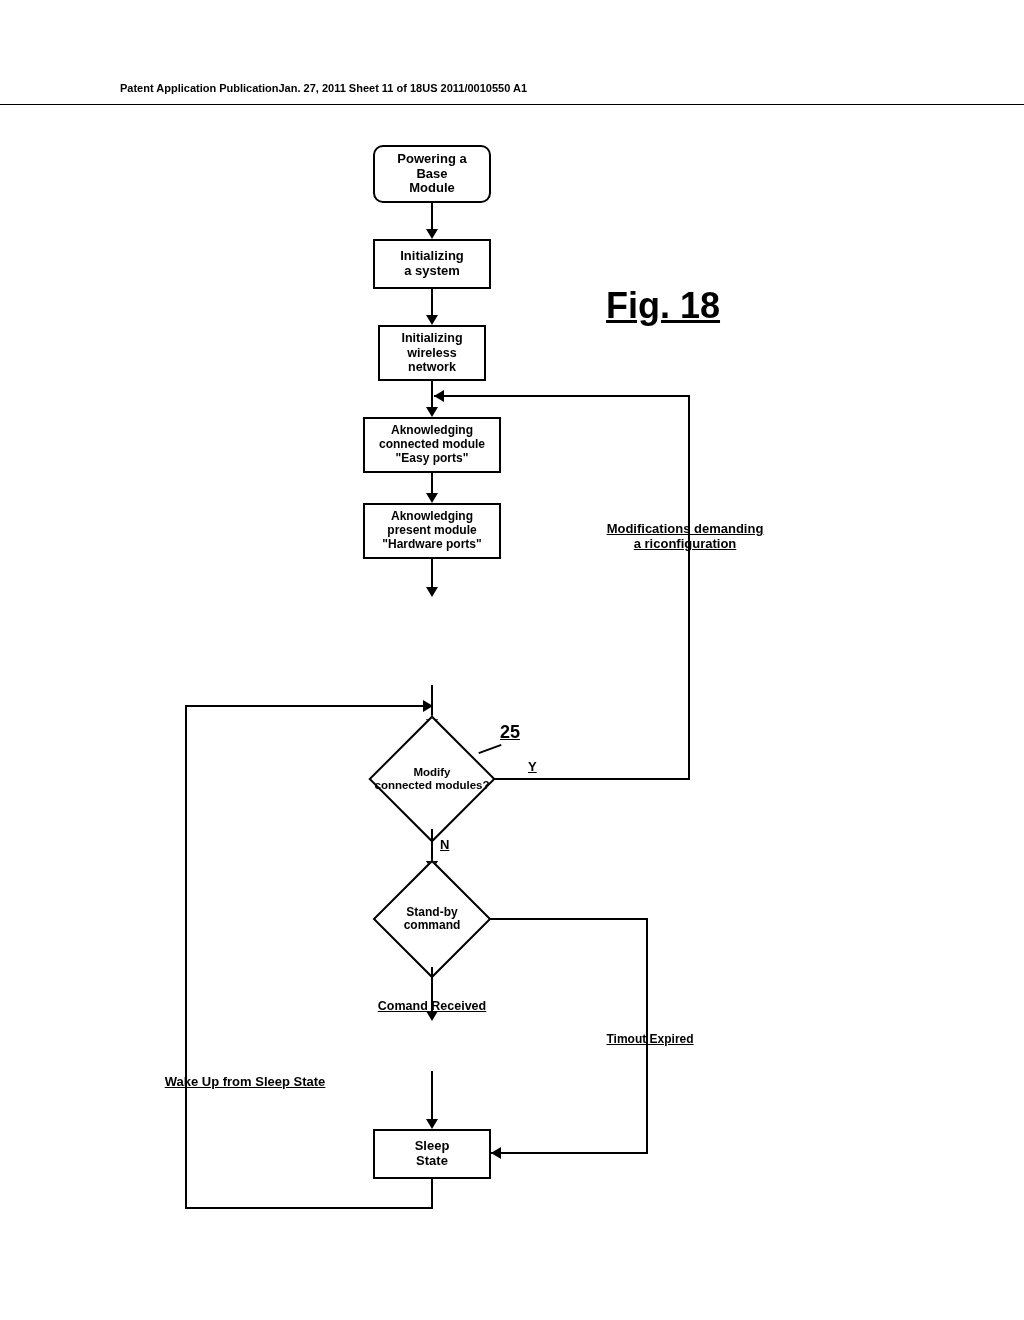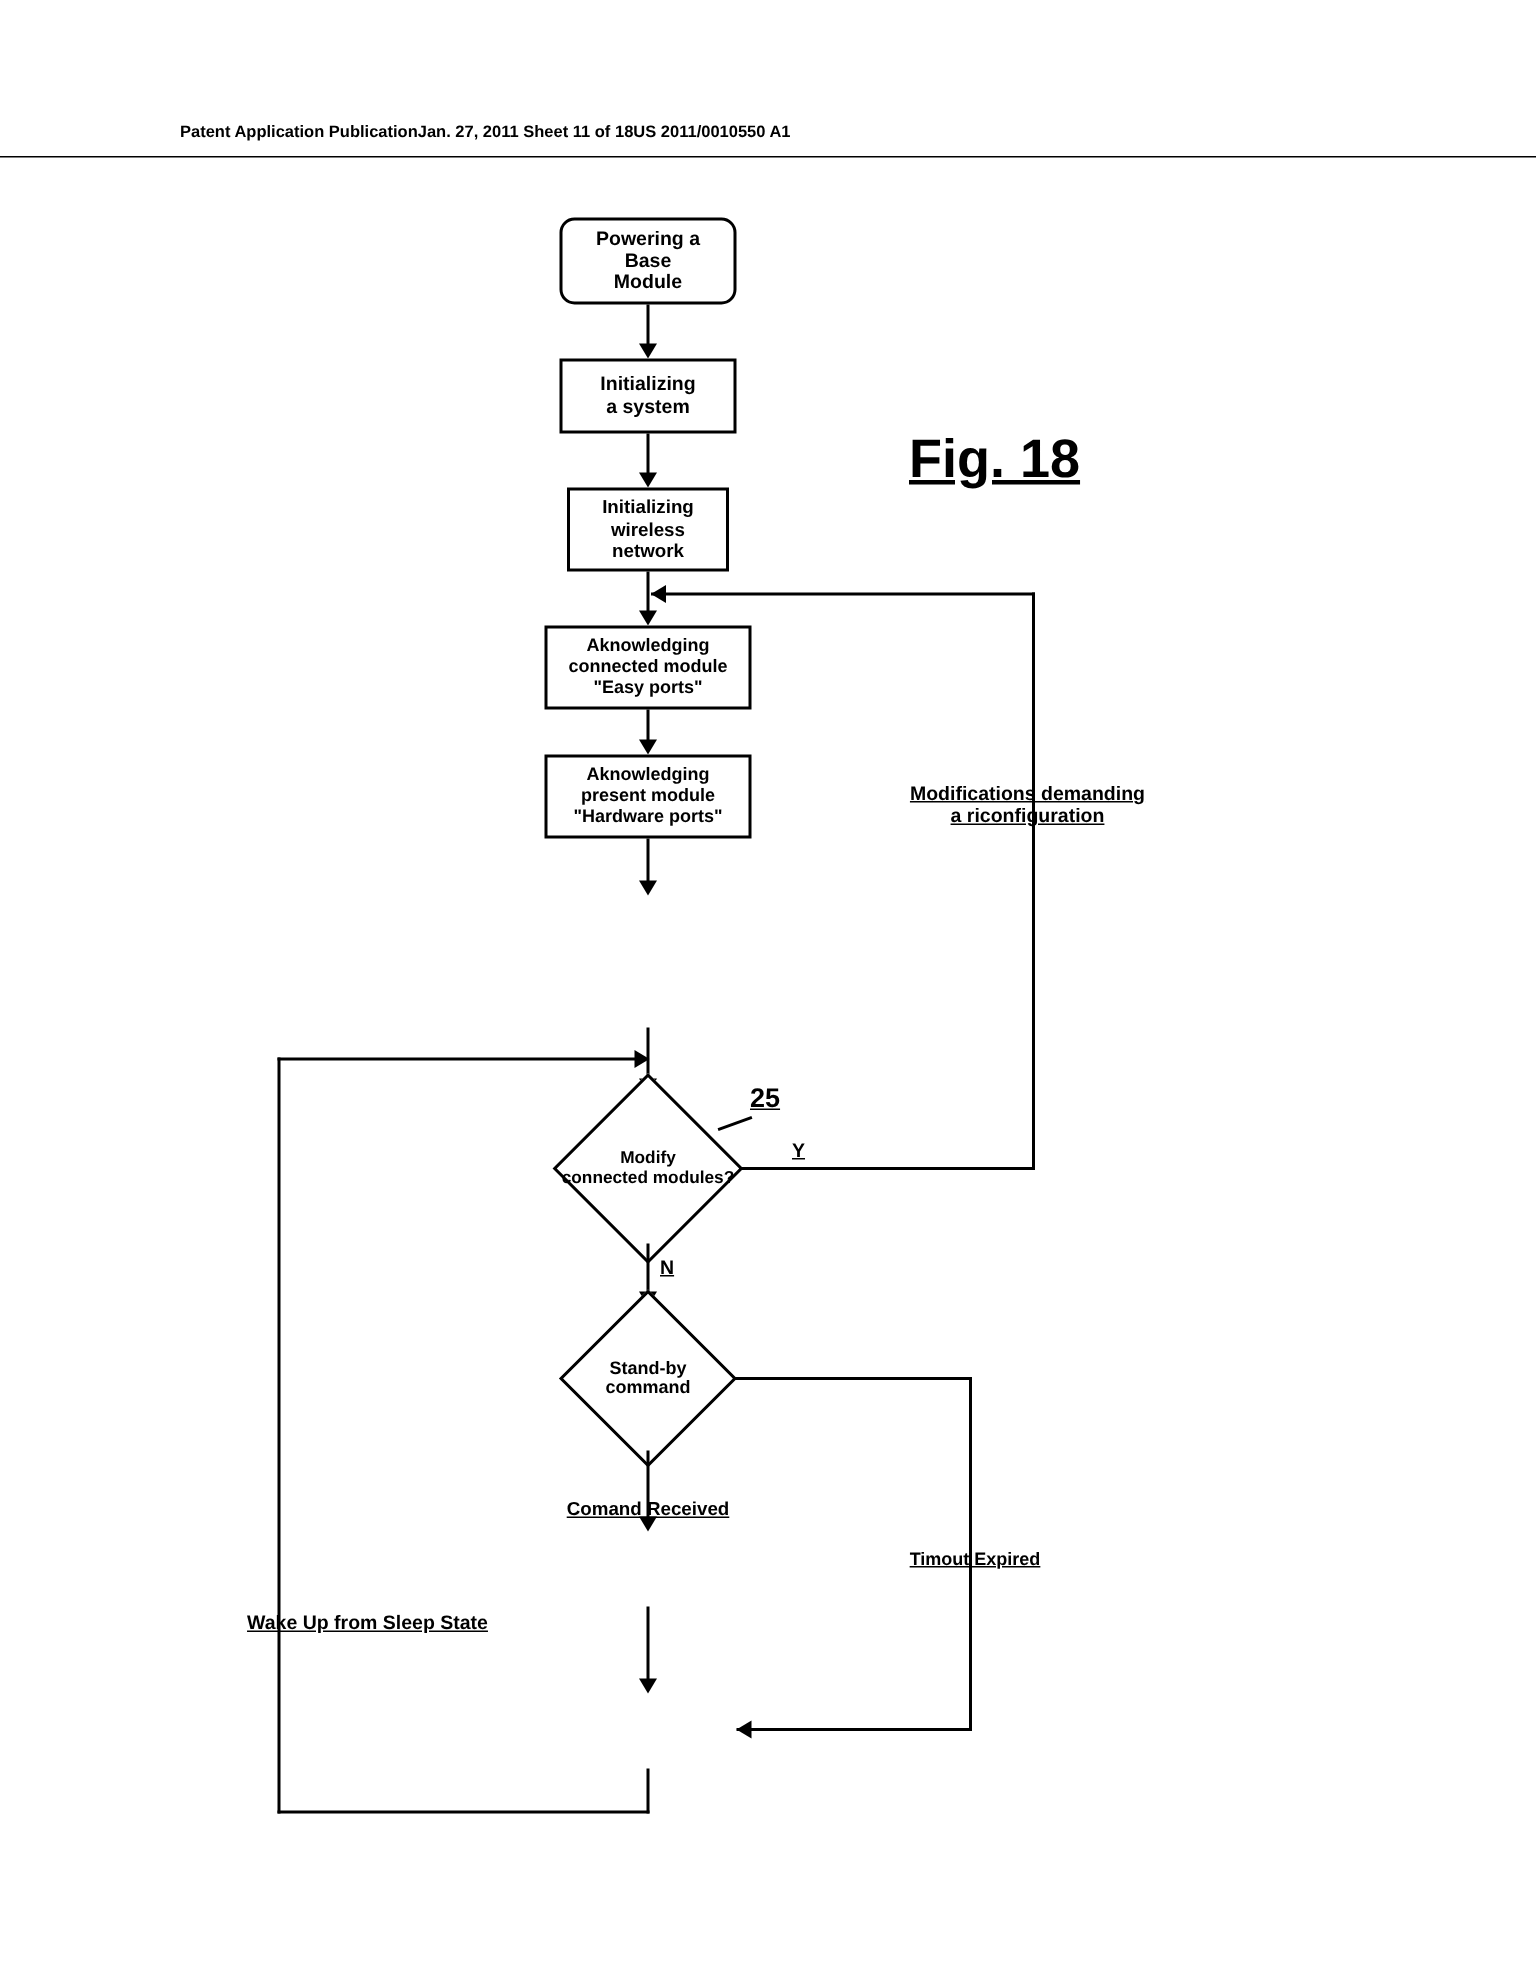--- a/index.html
+++ b/index.html
@@ -165,20 +165,21 @@
     </div>
 
     <div class="vline" style="left:431px; top:967px; height:46px;"></div>
     <div class="arrow-down" style="left:426px; top:1011px;"></div>
     <div class="freetext" style="left:370px; top:999px; width:124px; font-size:12.5px;">Comand Received</div>
 
 
     <div class="vline" style="left:431px; top:1071px; height:50px;"></div>
     <div class="arrow-down" style="left:426px; top:1119px;"></div>
 
+    <div class="box" style="left:373px; top:1129px; width:118px; height:50px; font-size:13px;">Sleep<br>State</div>
 
     <div class="hline" style="left:494px; top:778px; width:46px;"></div>
     <div class="freetext" style="left:528px; top:760px; font-size:13px;">Y</div>
 
     <div class="hline" style="left:540px; top:778px; width:150px;"></div>
     <div class="vline" style="left:688px; top:395px; height:385px;"></div>
     <div class="hline" style="left:434px; top:395px; width:256px;"></div>
     <div class="arrow-left" style="left:434px; top:390px;"></div>
 
     <div class="freetext" style="left:575px; top:522px; width:220px; font-size:13px;">Modifications demanding<br>a riconfiguration</div>

